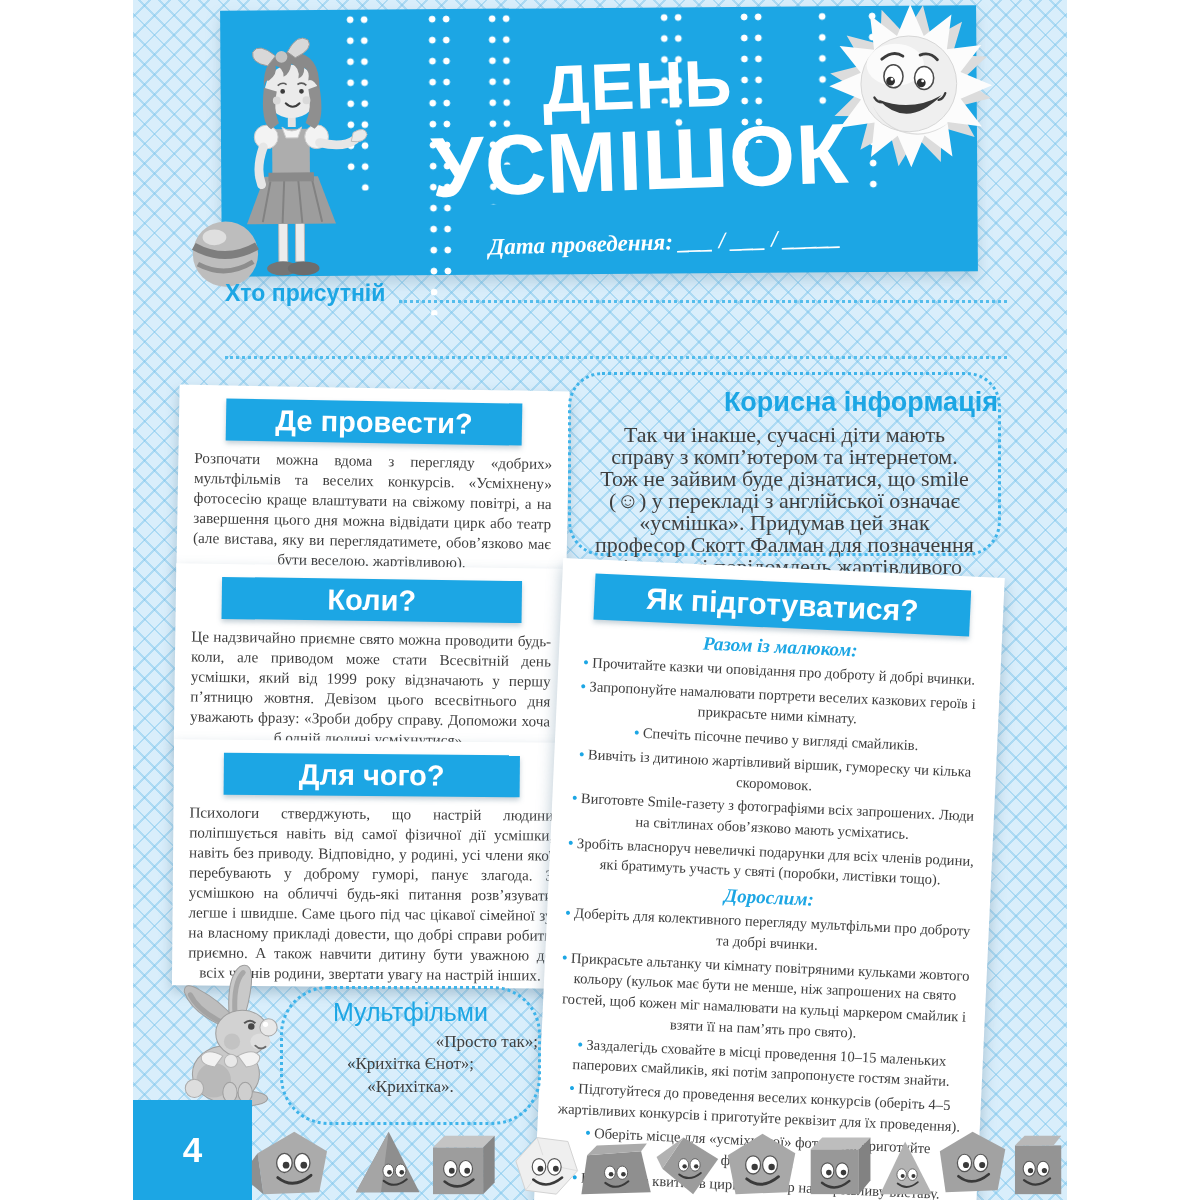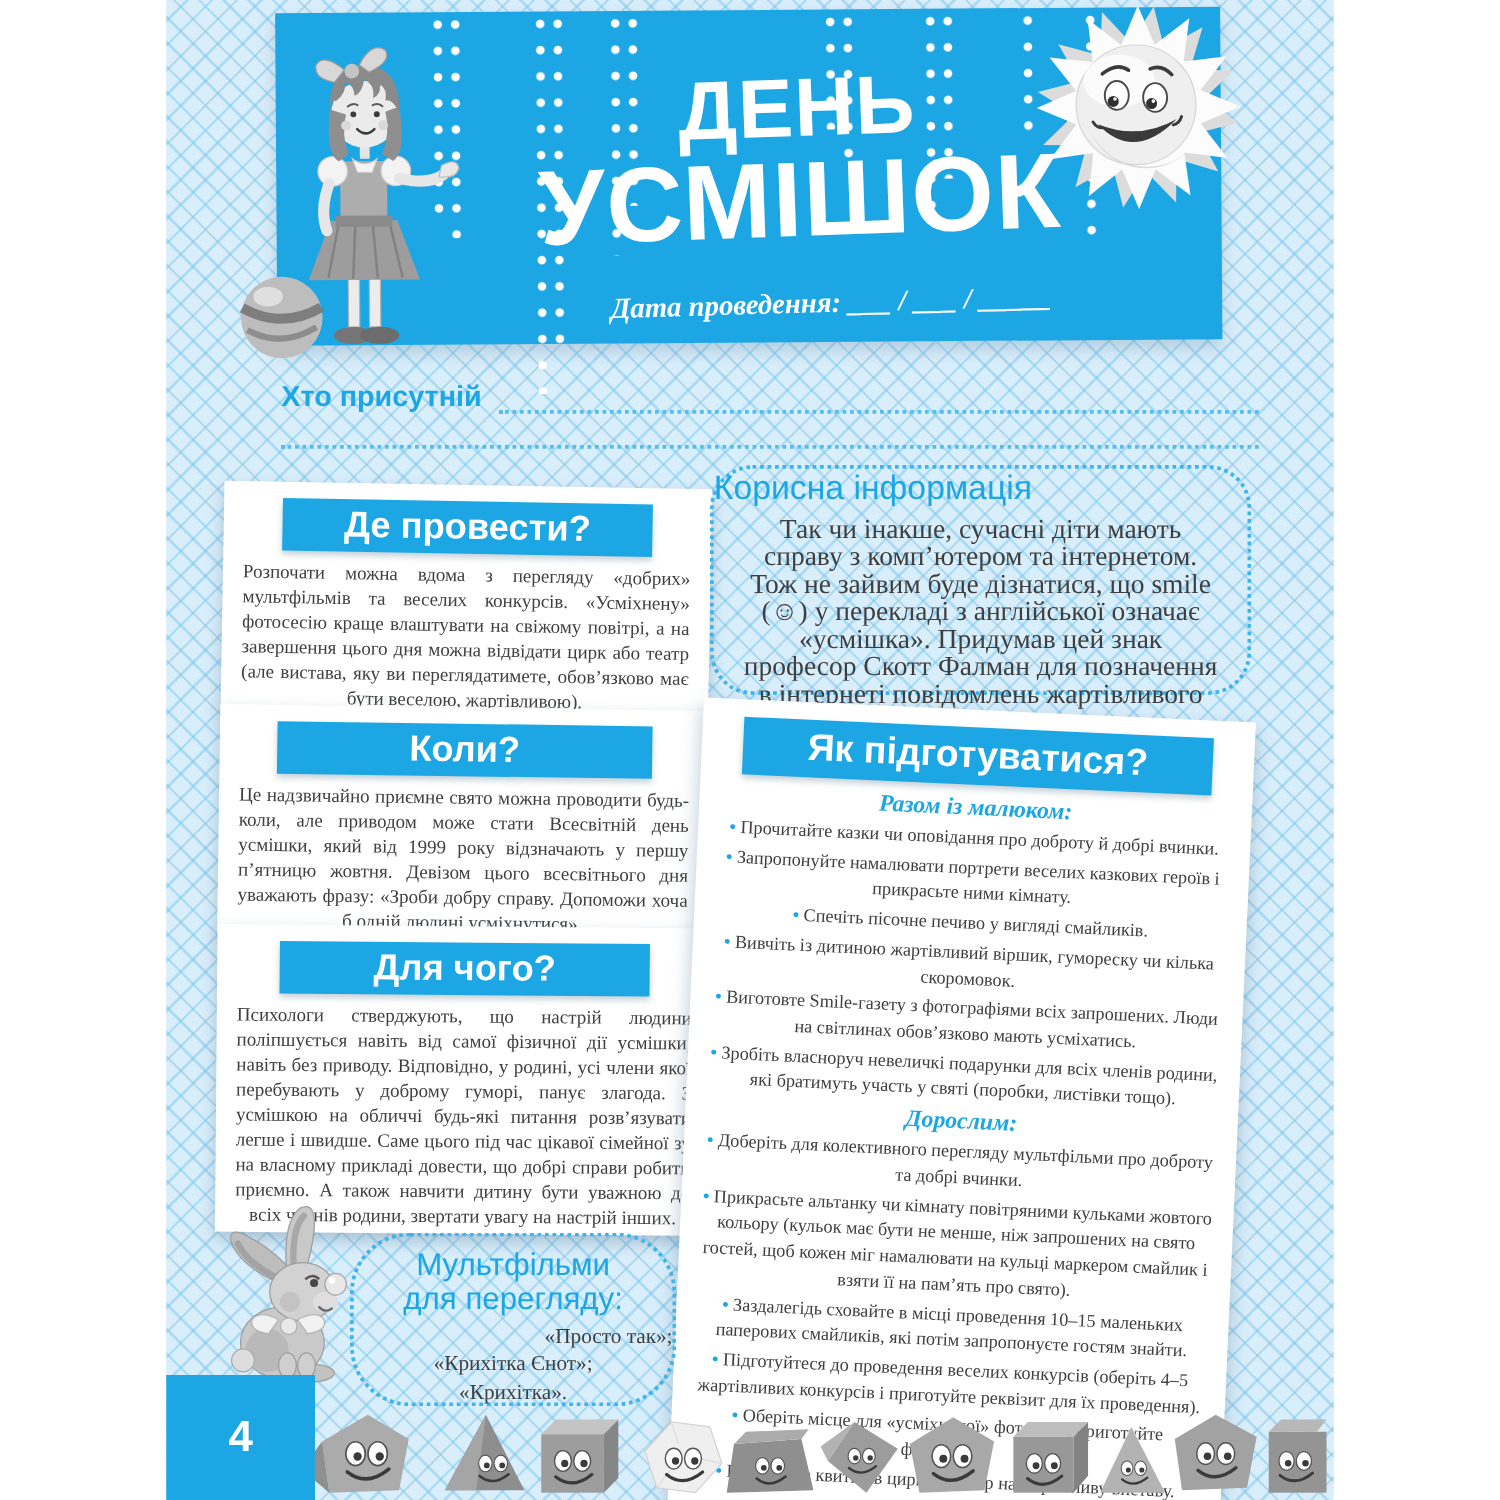--- a/index.html
+++ b/index.html
@@ -26,38 +26,38 @@
   .girl-wrap{position:absolute;left:-36px;top:18px;width:200px;height:262px;}
   .sun-wrap{position:absolute;right:-28px;top:-10px;width:182px;height:178px;}
   .banner-title{position:absolute;left:170px;right:90px;top:46px;text-align:center;color:#fff;
     font-weight:bold;line-height:.98;transform:rotate(-1.6deg);letter-spacing:1px;}
   .banner-title .t1{font-size:66px;}
   .banner-title .t2{font-size:85px;}
   .date-line{position:absolute;left:190px;right:60px;top:222px;text-align:center;color:#ffffff;
     font-family:"Liberation Serif",serif;font-style:italic;font-weight:bold;font-size:23px;
     transform:rotate(-1.2deg);}
   
-  .attendees{position:absolute;left:92px;top:304px;width:782px;display:flex;align-items:flex-end;}
+  .attendees{position:absolute;left:92px;top:280px;width:782px;display:flex;}
   .attendees .lbl{color:#1ca6e4;font-weight:bold;font-size:23px;white-space:nowrap;}
   .dotline{flex:1;border-bottom:3px dotted #54bdec;margin-left:14px;height:20px;}
   .dotline2{position:absolute;left:92px;top:336px;width:782px;border-bottom:3px dotted #54bdec;height:20px;}
   
   .card{position:absolute;background:#ffffff;box-shadow:0 6px 13px rgba(95,130,155,.42);}
   .card-a{left:45px;top:388px;width:390px;height:184px;transform:rotate(1deg);}
   .card-b{left:42px;top:566px;width:392px;height:182px;transform:rotate(.8deg);}
   .card-c{left:40px;top:741px;width:396px;height:246px;transform:rotate(.5deg);}
   .chead{margin:13px auto 8px auto;background:#1ca6e4;color:#fff;font-weight:bold;font-size:29px;
     text-align:center;height:42px;line-height:42px;box-shadow:0 3px 5px rgba(90,120,140,.35);}
   .card-a .chead{width:296px;} .card-b .chead{width:300px;} .card-c .chead{width:296px;}
   .cbody{margin:2px 16px;font-family:"Liberation Serif",serif;font-size:15.2px;line-height:20px;
     color:#3f3f3f;text-align:justify;text-align-last:center;}
   
   .info-box{position:absolute;left:435px;top:372px;width:427px;height:178px;
     border:3px dotted #3fb4ea;border-radius:34px;}
-  .info-box .ititle{text-align:left;color:#1ca6e4;font-weight:normal;font-size:27px;}
+  .info-box .ititle{margin-top:12px;text-align:right;color:#1ca6e4;font-weight:bold;font-size:27px;}
   .info-box .ibody{margin:6px 24px 0 24px;font-family:"Liberation Serif",serif;font-size:22px;
     line-height:22px;color:#3f3f3f;text-align:center;}
   
   .prep{position:absolute;left:430px;top:568px;width:442px;min-height:560px;background:#fff;
     box-shadow:0 7px 15px rgba(95,130,155,.45);transform:rotate(2.6deg);transform-origin:50% 0;
     padding-bottom:12px;box-sizing:border-box;}
   .prep .chead{width:376px;height:46px;line-height:46px;font-size:30px;}
   .subtitle{text-align:center;color:#1ca6e4;font-family:"Liberation Serif",serif;font-weight:bold;
     font-style:italic;font-size:19px;margin:4px 0 2px 0;}
   .pitem{margin:3px 14px;font-family:"Liberation Serif",serif;font-size:14.6px;line-height:1.42;
@@ -200,21 +200,20 @@
     <p class="pitem">Доберіть для колективного перегляду мультфільми про доброту та добрі вчинки.</p>
     <p class="pitem">Прикрасьте альтанку чи кімнату повітряними кульками жовтого кольору (кульок має бути не менше, ніж запрошених на свято гостей, щоб кожен міг намалювати на кульці маркером смайлик і взяти її на пам’ять про свято).</p>
     <p class="pitem">Заздалегідь сховайте в місці проведення 10–15 маленьких паперових смайликів, які потім запропонуєте гостям знайти.</p>
     <p class="pitem">Підготуйтеся до проведення веселих конкурсів (оберіть 4–5 жартівливих конкурсів і приготуйте реквізит для їх проведення).</p>
     <p class="pitem">Оберіть місце для «усміхненої» фотосесії, приготуйте фотоапарат.</p>
     <p class="pitem">Придбайте квитки в цирк чи театр на жартівливу виставу.</p>
   </div>
 
   <div class="cartoons">
     <div class="ct first">Мультфільми</div>
-    <div class="ct">для перегляду:</div>
     <div class="citem first">«Просто так»;</div>
     <div class="citem">«Крихітка Єнот»;</div>
     <div class="citem">«Крихітка».</div>
   </div>
 
   <div class="rabbit-wrap">
     <svg viewBox="0 0 130 145" width="132" height="148">
       <path d="M62 62 q-5 -44 10 -56 q13 -6 11 18 q-3 25 -11 41 z" fill="#c9c9c9" stroke="#9e9e9e"></path>
       <path d="M67 54 q-2 -32 8 -42" stroke="#a8a8a8" stroke-width="5" fill="none" stroke-linecap="round"></path>
       <path d="M58 66 q-34 -14 -41 -35 q0 -11 15 -2 q21 11 35 29 z" fill="#bdbdbd" stroke="#9e9e9e"></path>

